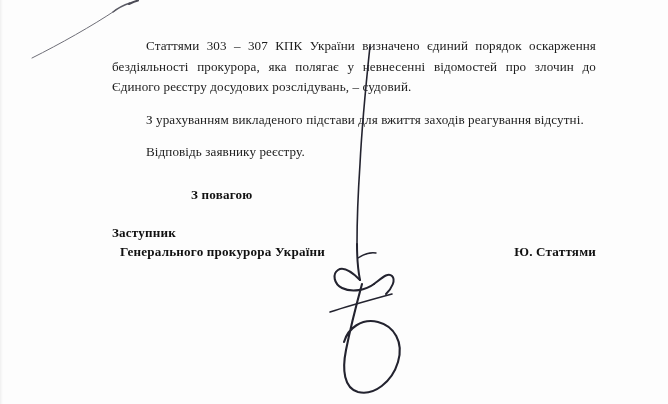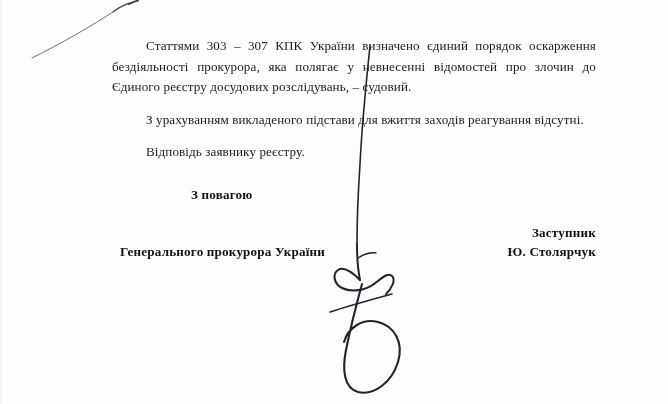--- a/index.html
+++ b/index.html
@@ -61,21 +61,20 @@
     color: #111;
     letter-spacing: 0.2px;
     margin-left: 45px;
   }
 
   .signature-block {
     position: absolute;
     left: 112px;
     top: 223px;
     width: 484px;
-    text-align: right;
   }
 
   .sig-line {
     font-size: 13.1px;
     font-weight: bold;
     line-height: 19px;
     color: #111;
     letter-spacing: 0.2px;
     white-space: nowrap;
   }
@@ -143,21 +142,21 @@
     <p class="para">З урахуванням викладеного підстави для вжиття заходів реагування відсутні.</p>
     <p class="para">Відповідь заявнику реєстру.</p>
   </div>
 
   <div class="closing">З повагою</div>
 
   <div class="signature-block">
     <div class="sig-line">Заступник</div>
     <div class="sig-row">
       <div class="sig-line">Генерального прокурора України</div>
-      <div class="sig-name">Ю. Столярчук</div>
+      <div class="sig-name">Ю. Статтями</div>
     </div>
   </div>
 
   <svg class="signature-ink" viewBox="0 0 130 355" fill="none" xmlns="http://www.w3.org/2000/svg">
     <g stroke="#23232f" fill="none" stroke-linecap="round" stroke-linejoin="round">
 
       <path d="M70 2 C 66 40, 62 80, 60 120 C 58 150, 57 175, 57 200" stroke-width="1.6"></path>
       <path d="M57 200 C 57 214, 58 226, 60 236" stroke-width="2"></path>
 
       <path d="M60 236 C 52 228, 44 222, 38 226 C 32 230, 34 240, 42 244 C 52 249, 66 246, 74 240" stroke-width="2.1"></path>

